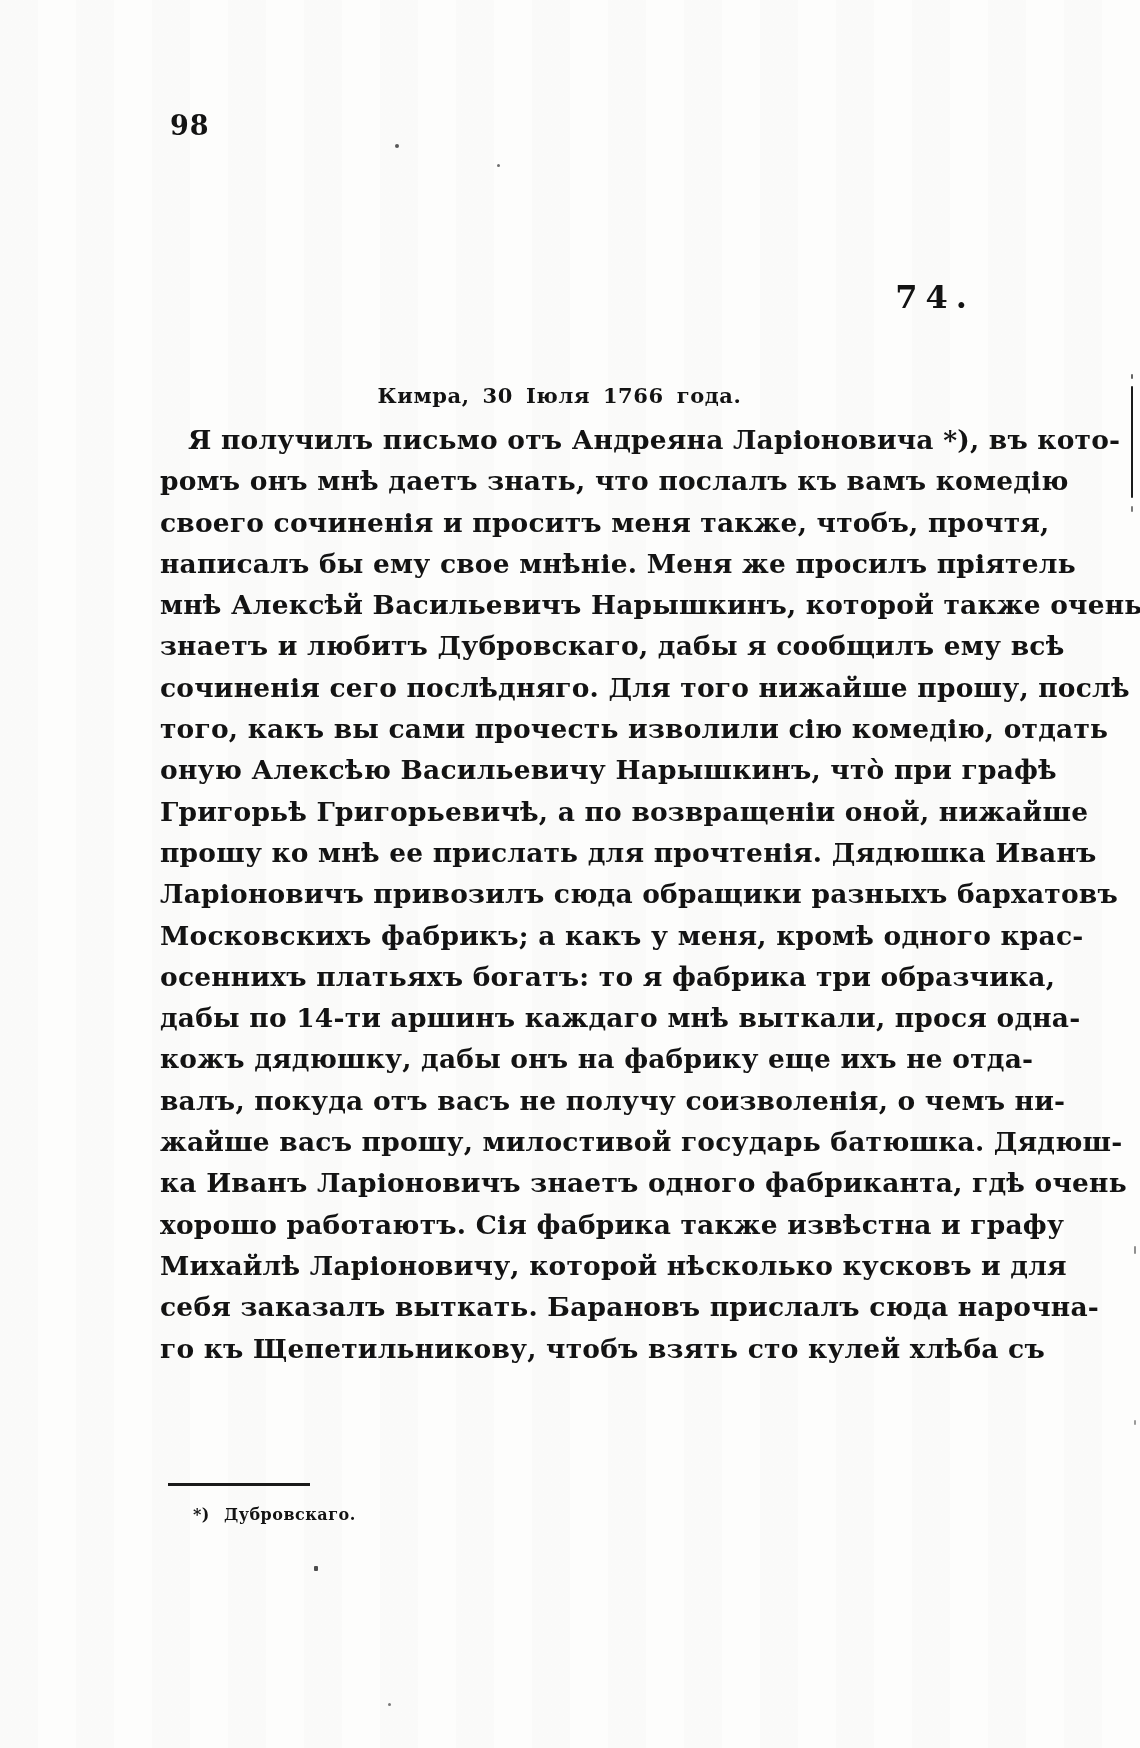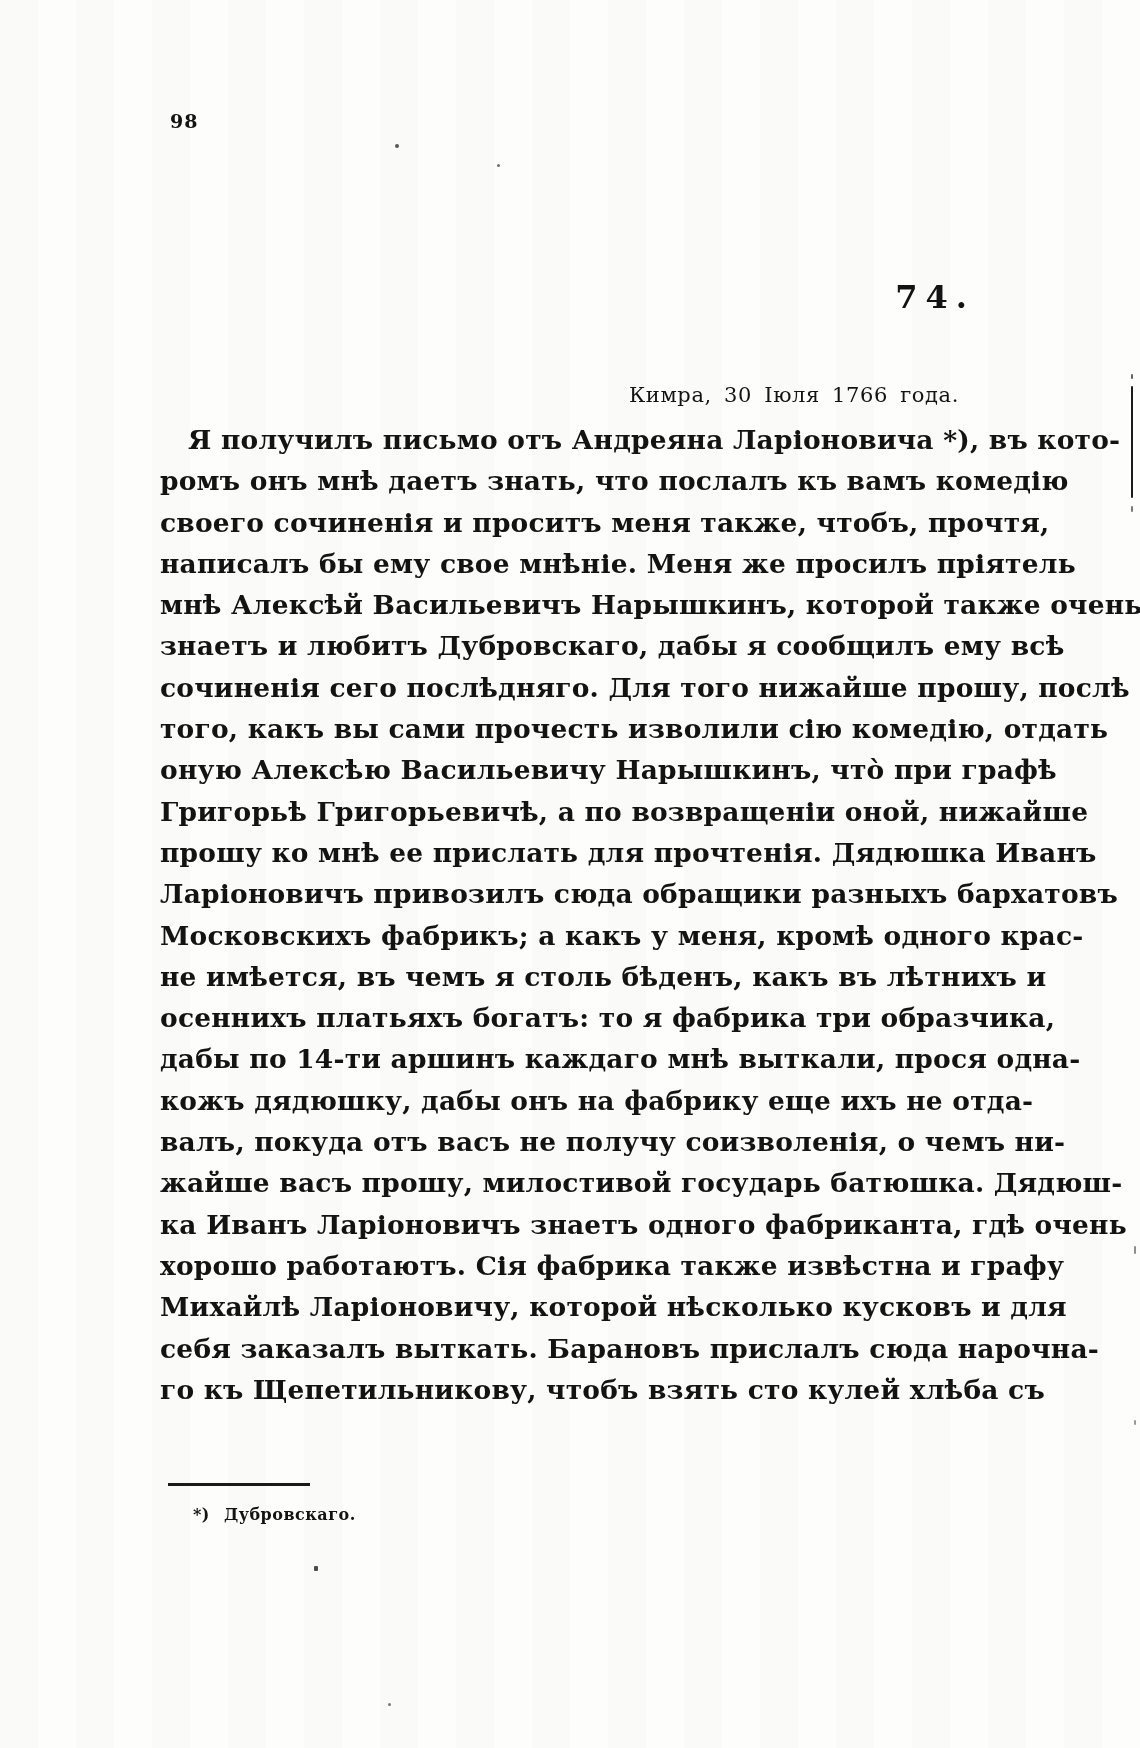--- a/index.html
+++ b/index.html
@@ -14,32 +14,32 @@
     background:
       repeating-linear-gradient(90deg,
         rgba(0,0,0,0.013) 0px, rgba(0,0,0,0.013) 38px,
         rgba(0,0,0,0.0) 38px, rgba(0,0,0,0.0) 76px),
       #fdfdfc;
     overflow:hidden;
     color:#131313;
   }
   .page-number{
     position:absolute;left:170px;top:110px;
-    font-size:19px;font-weight:bold;letter-spacing:1px;
+    font-size:27px;font-weight:bold;letter-spacing:1px;
   }
   .section-heading{
     position:absolute;left:160px;top:278px;width:815px;
     text-align:right;
     font-size:32px;font-weight:bold;letter-spacing:8px;
   }
   .dateline{
     position:absolute;left:160px;top:383px;width:815px;
     box-sizing:border-box;padding-right:16px;
-    text-align:right;
-    font-size:21px;font-weight:normal;
+    text-align:center;
+    font-size:21px;font-weight:bold;
     letter-spacing:0.6px;word-spacing:5px;
   }
   .body-block{
     position:absolute;left:160px;top:419px;width:815px;
     font-size:26.5px;font-weight:bold;
     letter-spacing:0.2px;
   }
   .bodyline{
     height:41.3px;line-height:41.3px;
     white-space:nowrap;
@@ -86,21 +86,20 @@
     <div class="bodyline">написалъ бы ему свое мнѣніе. Меня же просилъ пріятель</div>
     <div class="bodyline">мнѣ Алексѣй Васильевичъ Нарышкинъ, которой также очень</div>
     <div class="bodyline">знаетъ и любитъ Дубровскаго, дабы я сообщилъ ему всѣ</div>
     <div class="bodyline">сочиненія сего послѣдняго. Для того нижайше прошу, послѣ</div>
     <div class="bodyline">того, какъ вы сами прочесть изволили сію комедію, отдать</div>
     <div class="bodyline">оную Алексѣю Васильевичу Нарышкинъ, что̀ при графѣ</div>
     <div class="bodyline">Григорьѣ Григорьевичѣ, а по возвращеніи оной, нижайше</div>
     <div class="bodyline">прошу ко мнѣ ее прислать для прочтенія. Дядюшка Иванъ</div>
     <div class="bodyline">Ларіоновичъ привозилъ сюда обращики разныхъ бархатовъ</div>
     <div class="bodyline">Московскихъ фабрикъ; а какъ у меня, кромѣ одного крас-</div>
-    <div class="bodyline">не имѣется, въ чемъ я столь бѣденъ, какъ въ лѣтнихъ и</div>
     <div class="bodyline">осеннихъ платьяхъ богатъ: то я фабрика три образчика,</div>
     <div class="bodyline">дабы по 14-ти аршинъ каждаго мнѣ выткали, прося одна-</div>
     <div class="bodyline">кожъ дядюшку, дабы онъ на фабрику еще ихъ не отда-</div>
     <div class="bodyline">валъ, покуда отъ васъ не получу соизволенія, о чемъ ни-</div>
     <div class="bodyline">жайше васъ прошу, милостивой государь батюшка. Дядюш-</div>
     <div class="bodyline">ка Иванъ Ларіоновичъ знаетъ одного фабриканта, гдѣ очень</div>
     <div class="bodyline">хорошо работаютъ. Сія фабрика также извѣстна и графу</div>
     <div class="bodyline">Михайлѣ Ларіоновичу, которой нѣсколько кусковъ и для</div>
     <div class="bodyline">себя заказалъ выткать. Барановъ прислалъ сюда нарочна-</div>
     <div class="bodyline">го къ Щепетильникову, чтобъ взять сто кулей хлѣба съ</div>

